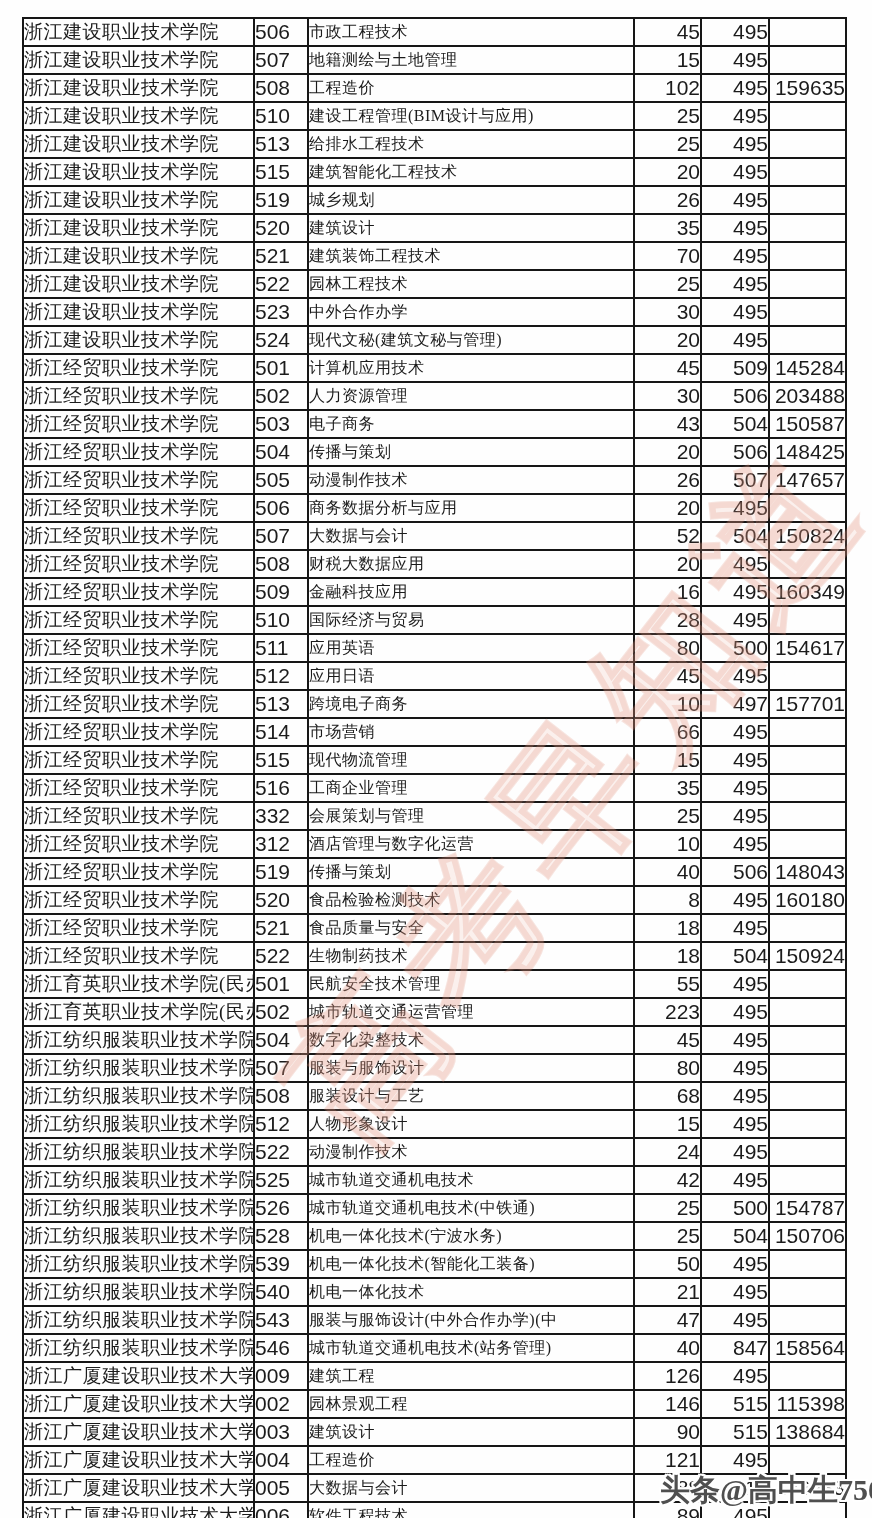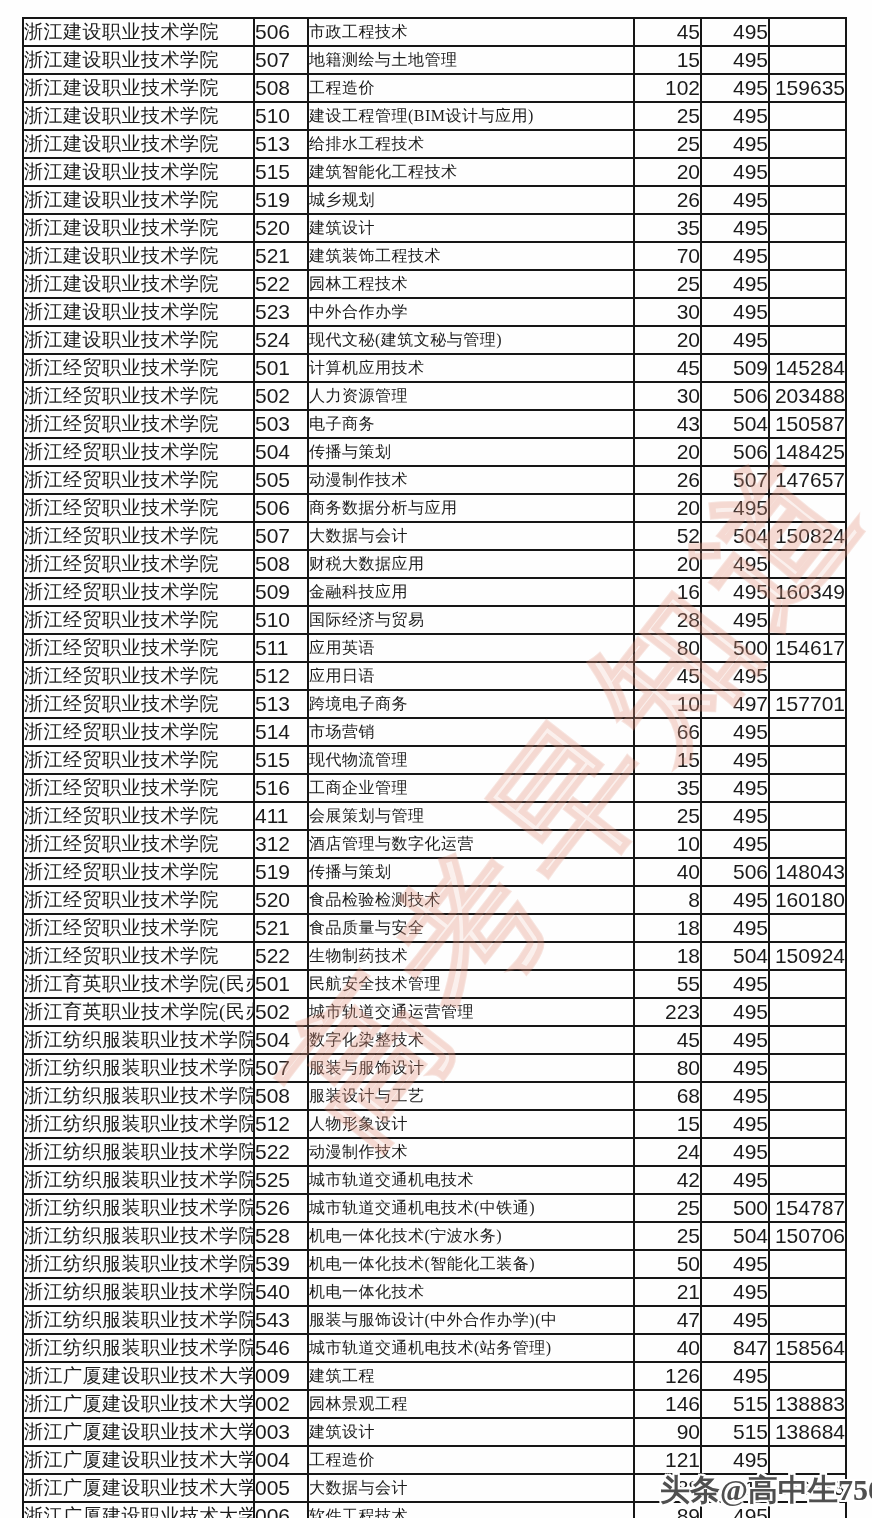--- a/index.html
+++ b/index.html
@@ -319,21 +319,21 @@
         <tr class="r">
           <td class="c-college">浙江经贸职业技术学院</td>
           <td class="c-code">516</td>
           <td class="c-major">工商企业管理</td>
           <td class="c-count">35</td>
           <td class="c-score">495</td>
           <td class="c-rank"></td>
         </tr>
         <tr class="r">
           <td class="c-college">浙江经贸职业技术学院</td>
-          <td class="c-code">411</td>
+          <td class="c-code">332</td>
           <td class="c-major">会展策划与管理</td>
           <td class="c-count">25</td>
           <td class="c-score">495</td>
           <td class="c-rank"></td>
         </tr>
         <tr class="r">
           <td class="c-college">浙江经贸职业技术学院</td>
           <td class="c-code">312</td>
           <td class="c-major">酒店管理与数字化运营</td>
           <td class="c-count">10</td>
@@ -491,21 +491,21 @@
           <td class="c-count">126</td>
           <td class="c-score">495</td>
           <td class="c-rank"></td>
         </tr>
         <tr class="r">
           <td class="c-college">浙江广厦建设职业技术大学</td>
           <td class="c-code">002</td>
           <td class="c-major">园林景观工程</td>
           <td class="c-count">146</td>
           <td class="c-score">515</td>
-          <td class="c-rank">138883</td>
+          <td class="c-rank">115398</td>
         </tr>
         <tr class="r">
           <td class="c-college">浙江广厦建设职业技术大学</td>
           <td class="c-code">003</td>
           <td class="c-major">建筑设计</td>
           <td class="c-count">90</td>
           <td class="c-score">515</td>
           <td class="c-rank">138684</td>
         </tr>
         <tr class="r">

